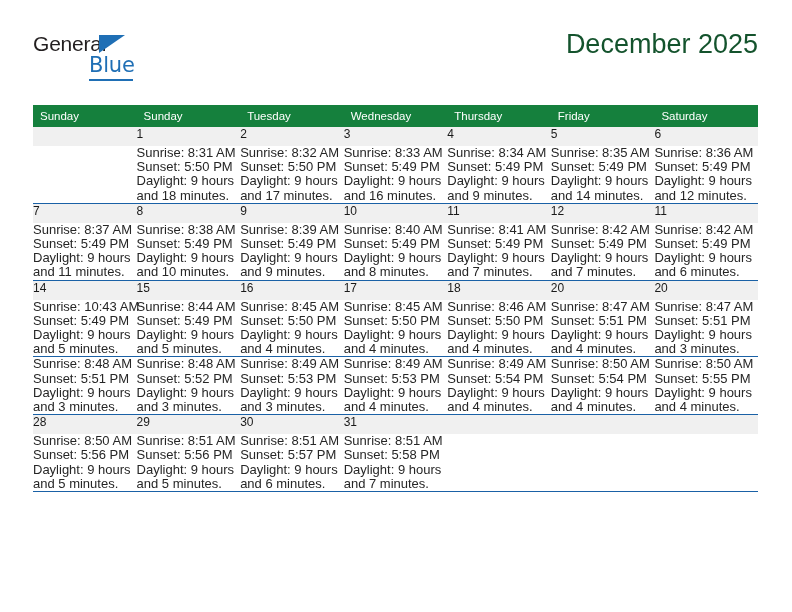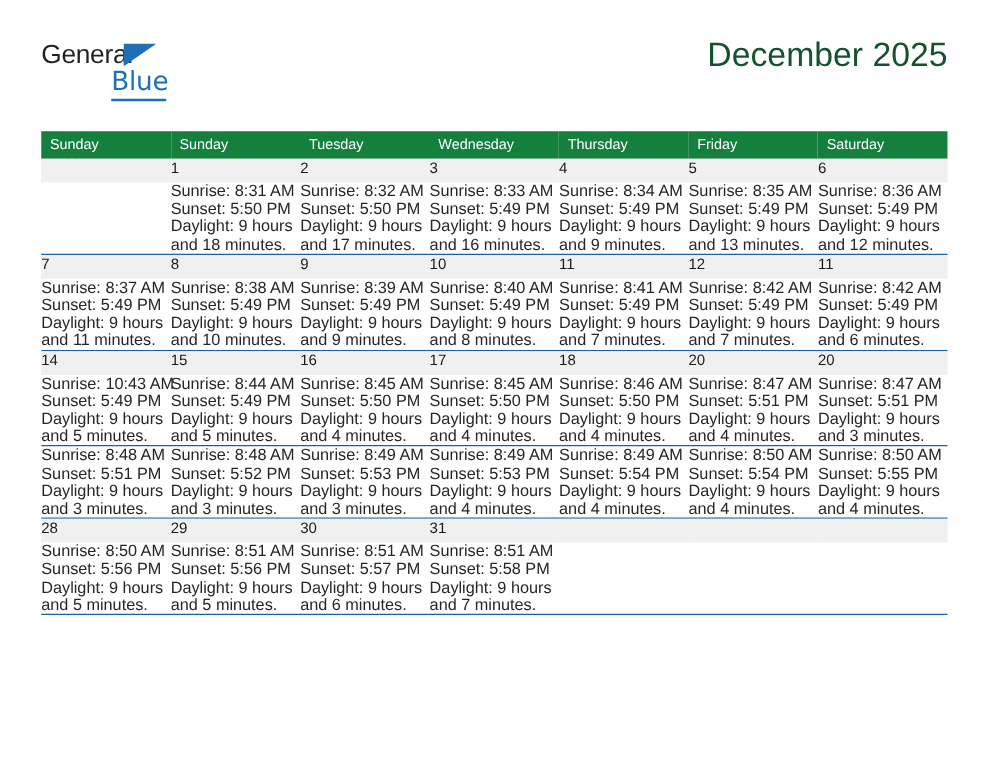--- a/index.html
+++ b/index.html
@@ -217,21 +217,21 @@
           <td class="info">
             <div>Sunrise: 8:34 AM</div>
             <div>Sunset: 5:49 PM</div>
             <div>Daylight: 9 hours</div>
             <div>and 9 minutes.</div>
           </td>
           <td class="info">
             <div>Sunrise: 8:35 AM</div>
             <div>Sunset: 5:49 PM</div>
             <div>Daylight: 9 hours</div>
-            <div>and 13 minutes.</div>
+            <div>and 14 minutes.</div>
           </td>
           <td class="info">
             <div>Sunrise: 8:36 AM</div>
             <div>Sunset: 5:49 PM</div>
             <div>Daylight: 9 hours</div>
             <div>and 12 minutes.</div>
           </td>
         </tr>
         <tr>
           <td class="wk-sep" colspan="7"></td>

